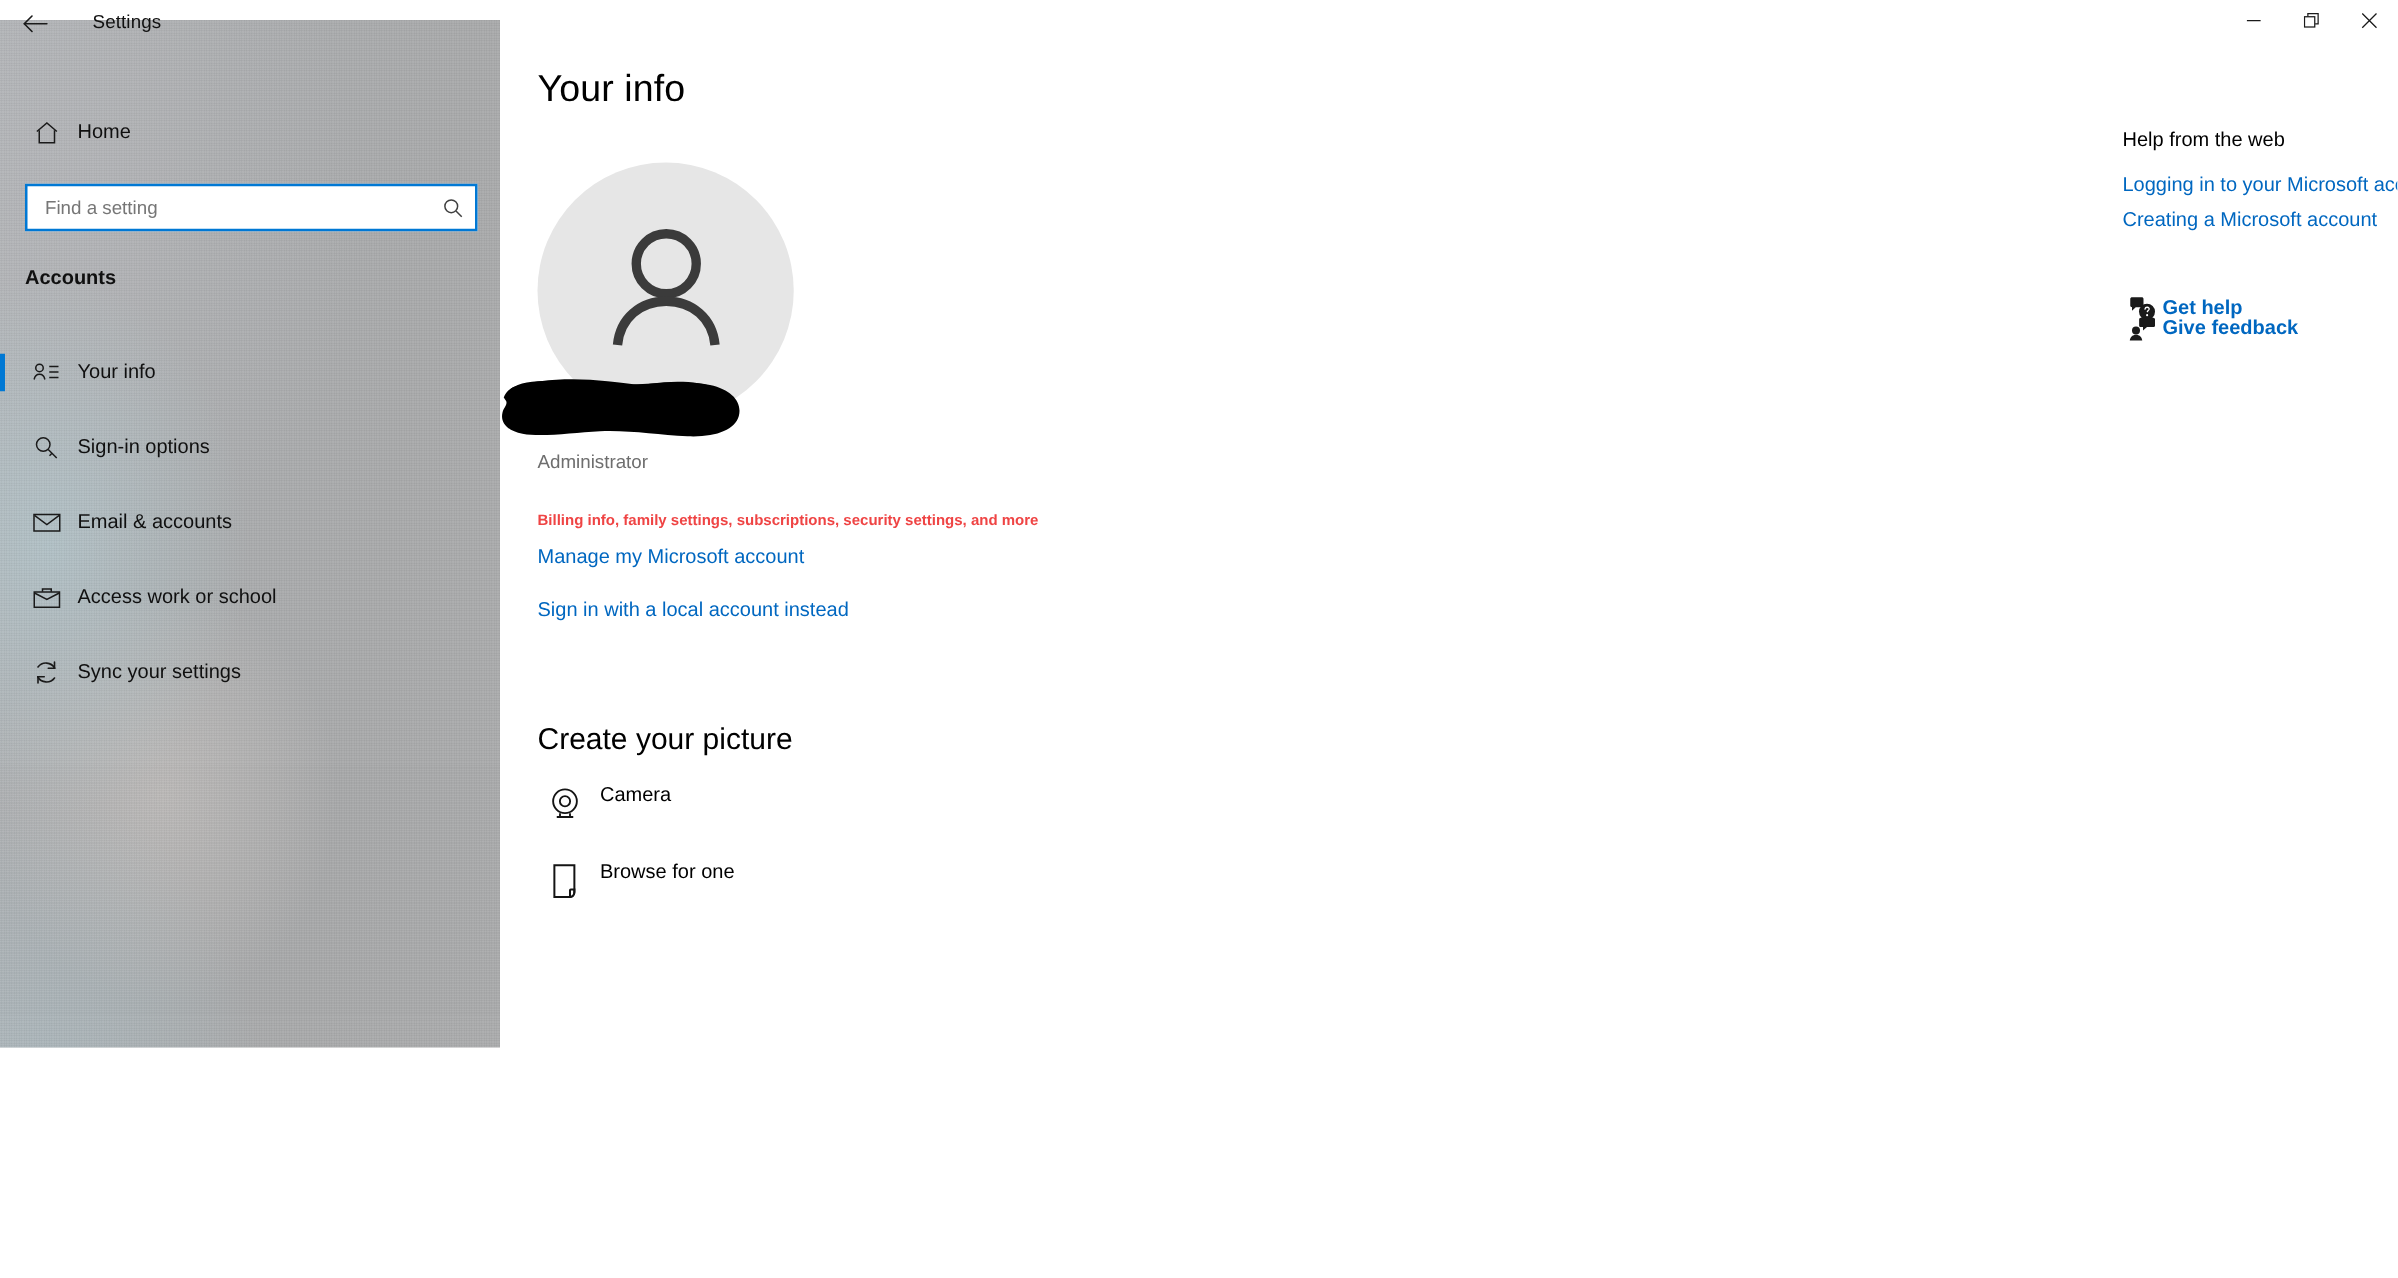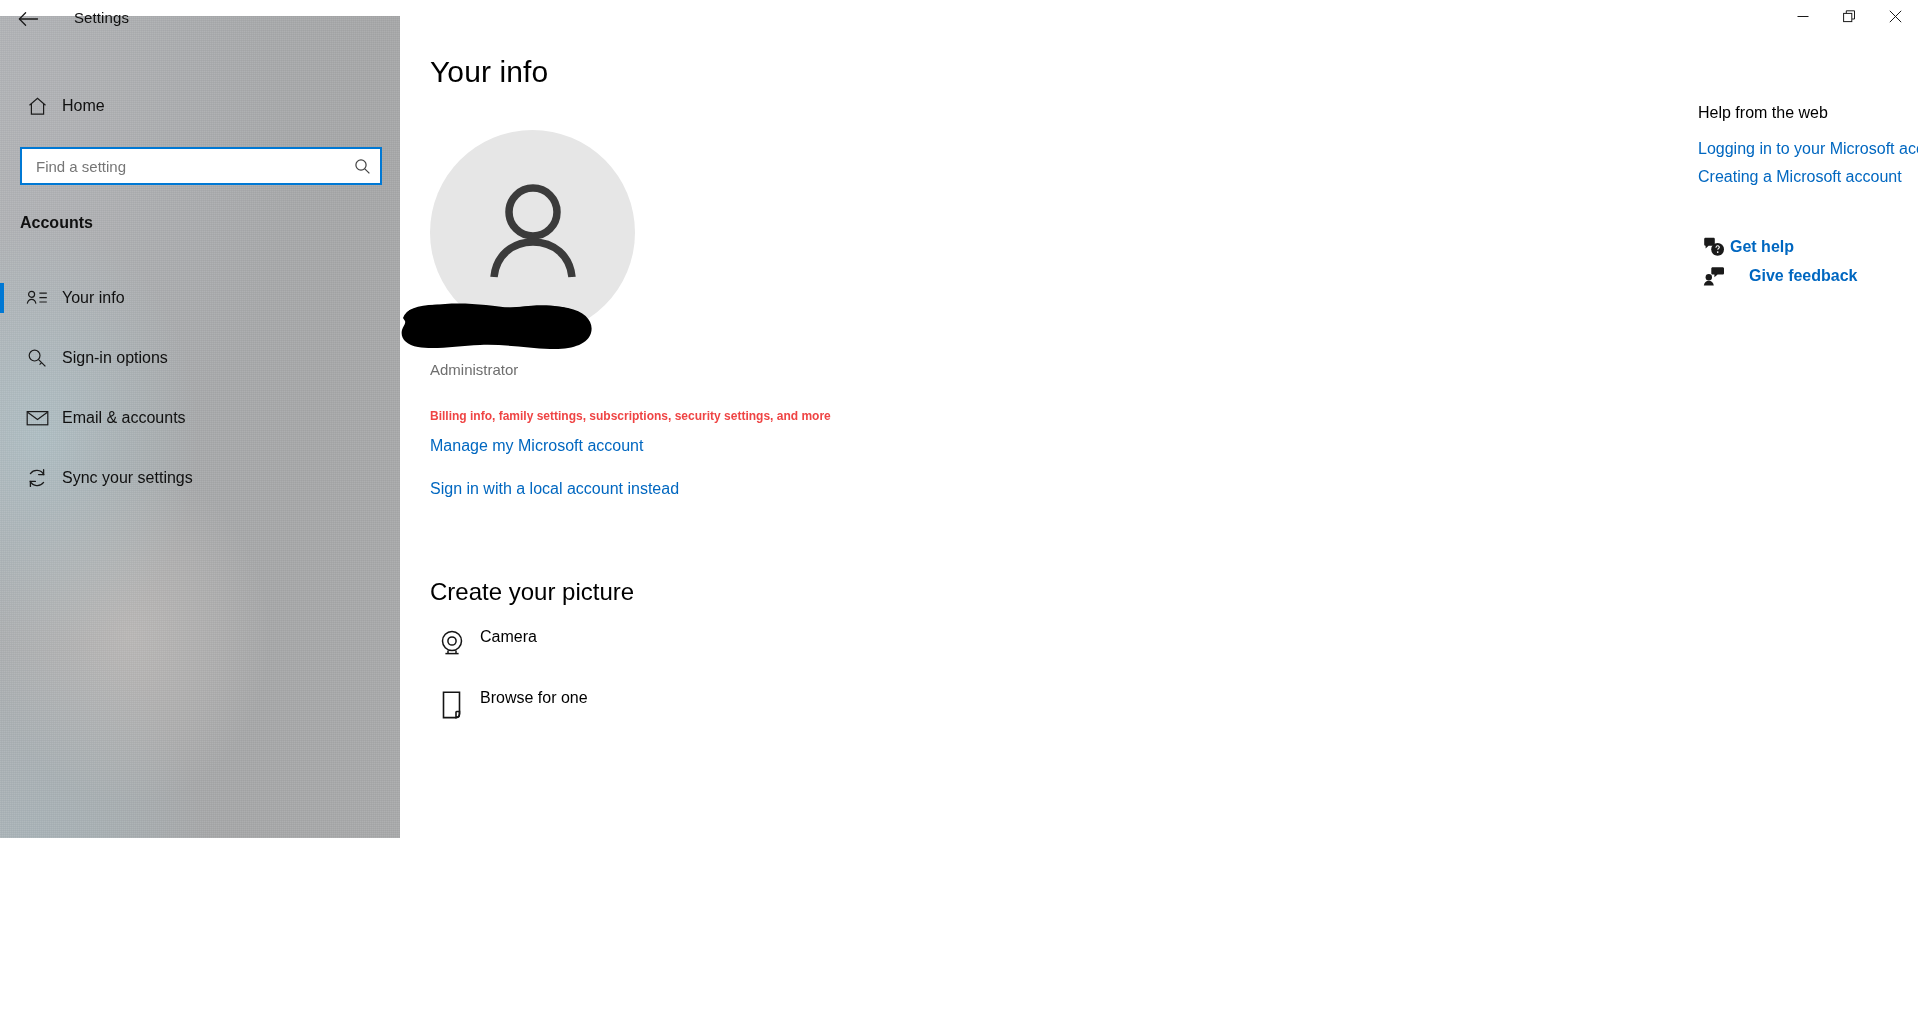--- a/index.html
+++ b/index.html
@@ -367,21 +367,21 @@
 
   .help-action {
     position: absolute;
     left: 0;
     display: flex;
     align-items: center;
     height: 28px;
     font-weight: bold;
   }
   .help-action.a1 { top: 233px; }
-  .help-action.a2 { top: 262px; gap: 19px; }
+  .help-action.a2 { top: 249px; }
   .help-action .ico {
     width: 32px;
     display: flex;
     align-items: center;
     justify-content: center;
     flex: none;
   }
   .help-action .lbl {
     font-size: 16px;
     color: #0067c0;
@@ -442,20 +442,31 @@
 
           <span class="ico">
             <svg width="23" height="18" viewBox="0 0 23 18" fill="none" stroke="#1a1a1a" stroke-width="1.2">
               <rect x="1.2" y="2.6" width="20.6" height="13.2"></rect>
               <path d="M1.6 3.3 L11.5 10.6 L21.4 3.3"></path>
             </svg>
           </span>
           <span class="lbl">Email &amp; accounts</span>
         </div>
 
+        <div class="nav-item">
+
+          <span class="ico">
+            <svg width="23" height="20" viewBox="0 0 23 20" fill="none" stroke="#1a1a1a" stroke-width="1.2">
+              <rect x="1.4" y="5.6" width="20.2" height="12.2"></rect>
+              <path d="M8 5.4V3.2h7v2.2"></path>
+              <path d="M1.6 6.4 L11.5 11.6 L21.4 6.4"></path>
+            </svg>
+          </span>
+          <span class="lbl">Access work or school</span>
+        </div>
 
 
         <div class="nav-item">
 
           <span class="ico">
             <svg width="22" height="22" viewBox="0 0 22 22" fill="none" stroke="#1a1a1a" stroke-width="1.3" stroke-linecap="round">
               <path d="M17.8 7.6A8 8 0 0 0 4.4 6.6"></path>
               <path d="M4.2 14.4a8 8 0 0 0 13.4 1"></path>
               <path d="M17.6 2.6v5h-5"></path>
               <path d="M4.4 19.4v-5h5"></path>

